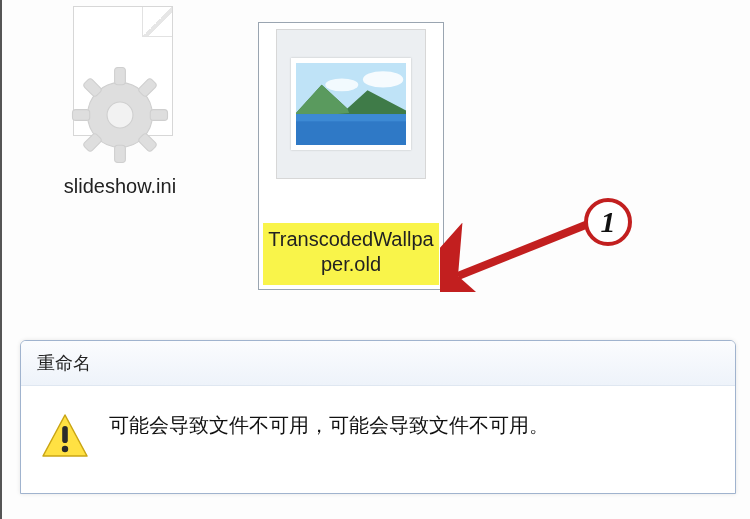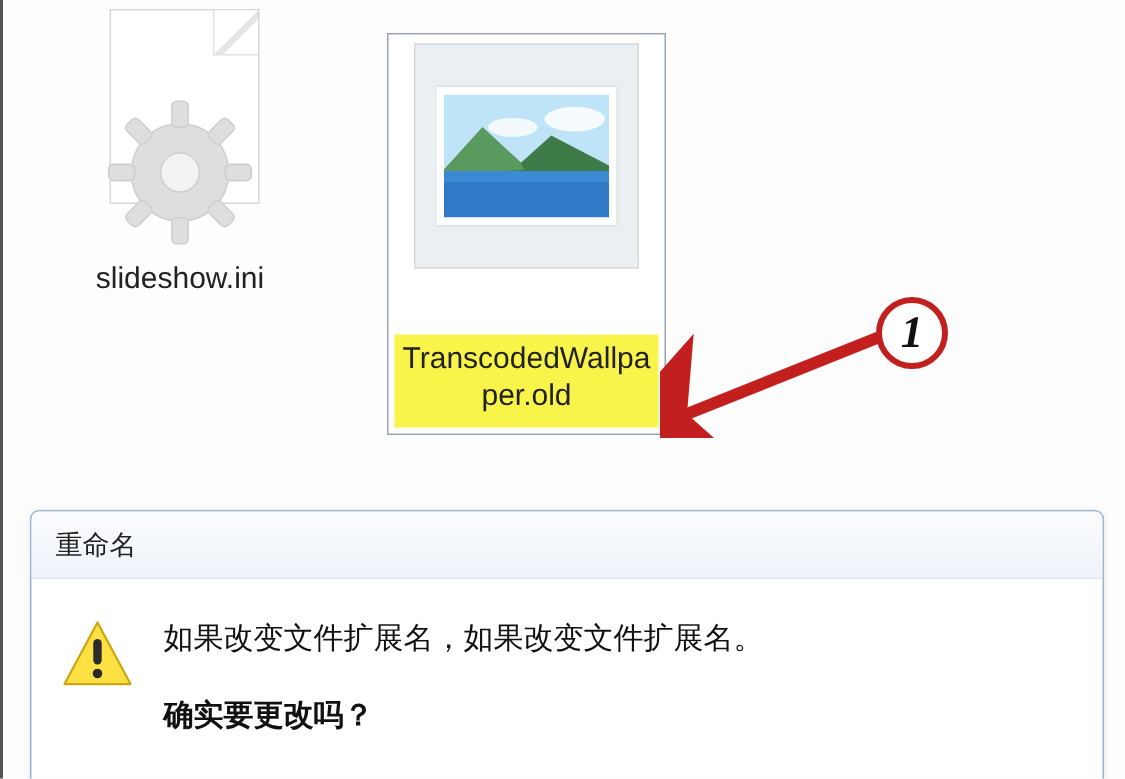--- a/index.html
+++ b/index.html
@@ -216,17 +216,16 @@
   <div class="dialog-title">重命名</div>
   <div class="dialog-body">
     <div class="warn-icon">
       <svg viewBox="0 0 48 48">
         <polygon points="24,3 46,44 2,44" fill="#ffe143" stroke="#caa514" stroke-width="1.5" stroke-linejoin="round"></polygon>
         <rect x="21.2" y="14" width="5.6" height="17" rx="2.8" fill="#2b2b2b"></rect>
         <circle cx="24" cy="37" r="3.2" fill="#2b2b2b"></circle>
       </svg>
     </div>
     <div class="dialog-text">
-      <div class="line1">如果改变文件扩展名，如果改变文件扩展名。</div>
-      <div class="line2">确实要更改吗？</div>
+      <div class="line1">可能会导致文件不可用，可能会导致文件不可用。</div>
     </div>
   </div>
 </div>
 
 </body></html>

